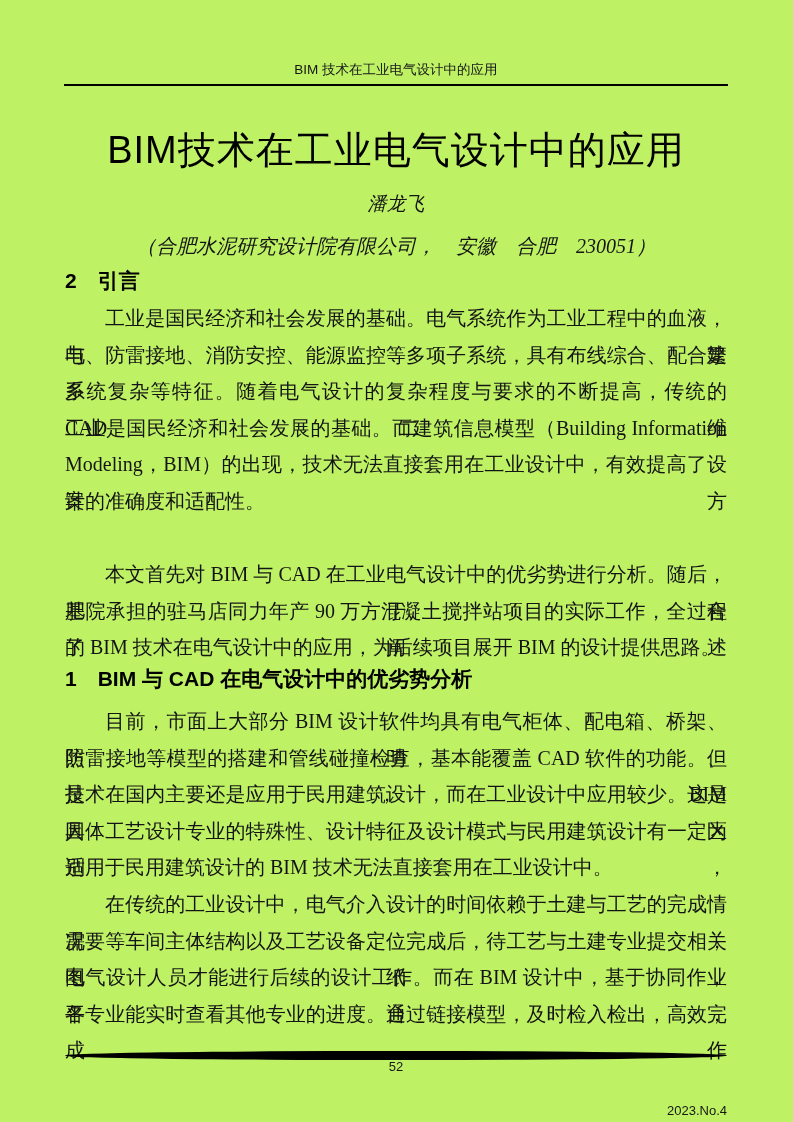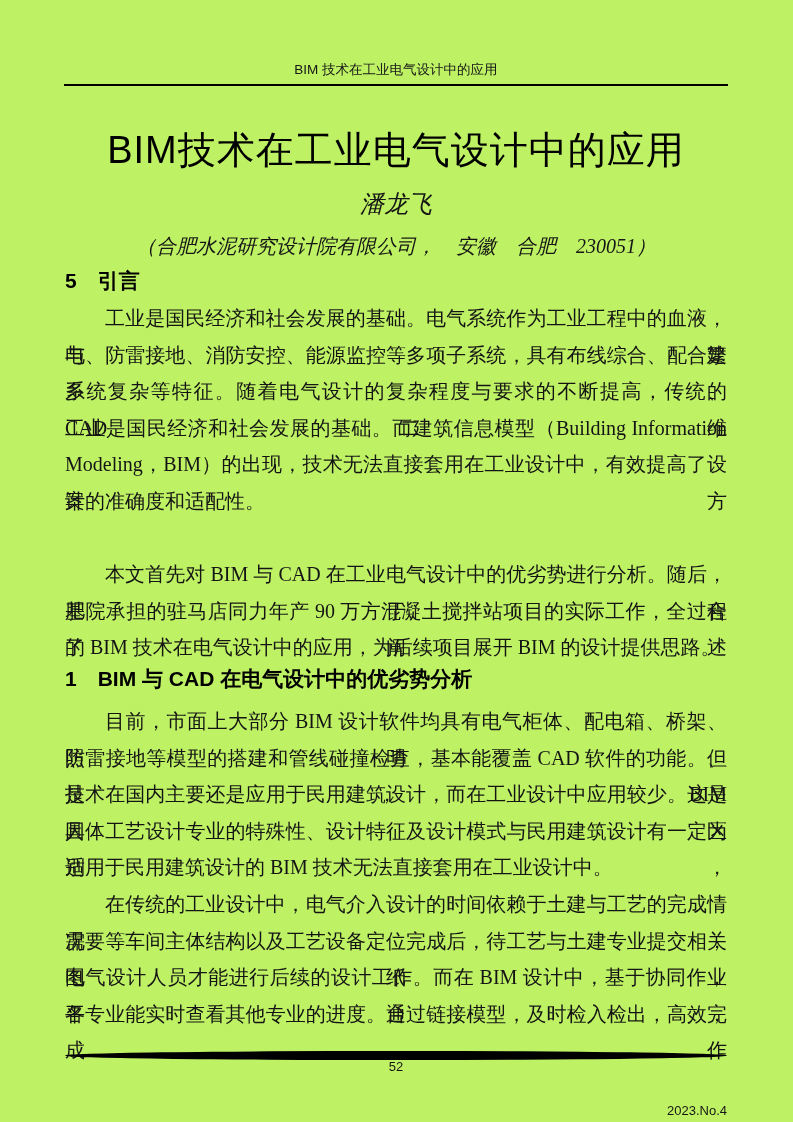--- a/index.html
+++ b/index.html
@@ -30,21 +30,21 @@
   .article-title {
     position: absolute; top: 126px; left: 45px; width: 702px;
     text-align: center;
     font-family: "Liberation Sans", "DejaVu Sans", sans-serif;
     font-weight: 400; font-size: 38px; line-height: 48px;
     letter-spacing: 1px; color: #000000;
   }
   .author {
     position: absolute; top: 192px; left: 65px; width: 662px;
     text-align: center;
-    font-size: 24px; line-height: 24px;
+    font-size: 19px; line-height: 24px;
     font-style: italic; color: #151515;
   }
   .affiliation {
     position: absolute; top: 218px; left: 65px; width: 662px;
     text-align: center;
     font-size: 20px; line-height: 28px;
     font-style: italic; color: #151515;
     white-space: pre-wrap;
     margin-top: 14px;
   }
@@ -98,21 +98,21 @@
 
 <div class="page">
 
   <div class="running-head">BIM 技术在工业电气设计中的应用</div>
   <div class="header-rule"></div>
 
   <h1 class="article-title">BIM技术在工业电气设计中的应用</h1>
   <div class="author">潘龙飞</div>
   <div class="affiliation">（合肥水泥研究设计院有限公司，　安徽　合肥　230051）</div>
 
-  <h2 class="sec-heading h0">5　引言</h2>
+  <h2 class="sec-heading h0">2　引言</h2>
 
   <div class="para p1">
     <div class="bodyline first">工业是国民经济和社会发展的基础。电气系统作为工业工程中的血液，与建</div>
     <div class="bodyline">电、防雷接地、消防安控、能源监控等多项子系统，具有布线综合、配合繁多、</div>
     <div class="bodyline">系统复杂等特征。随着电气设计的复杂程度与要求的不断提高，传统的 CAD 二维</div>
     <div class="bodyline">工业是国民经济和社会发展的基础。而建筑信息模型（Building Information</div>
     <div class="bodyline">Modeling，BIM）的出现，技术无法直接套用在工业设计中，有效提高了设计方</div>
     <div class="bodyline last">案的准确度和适配性。</div>
   </div>
 

